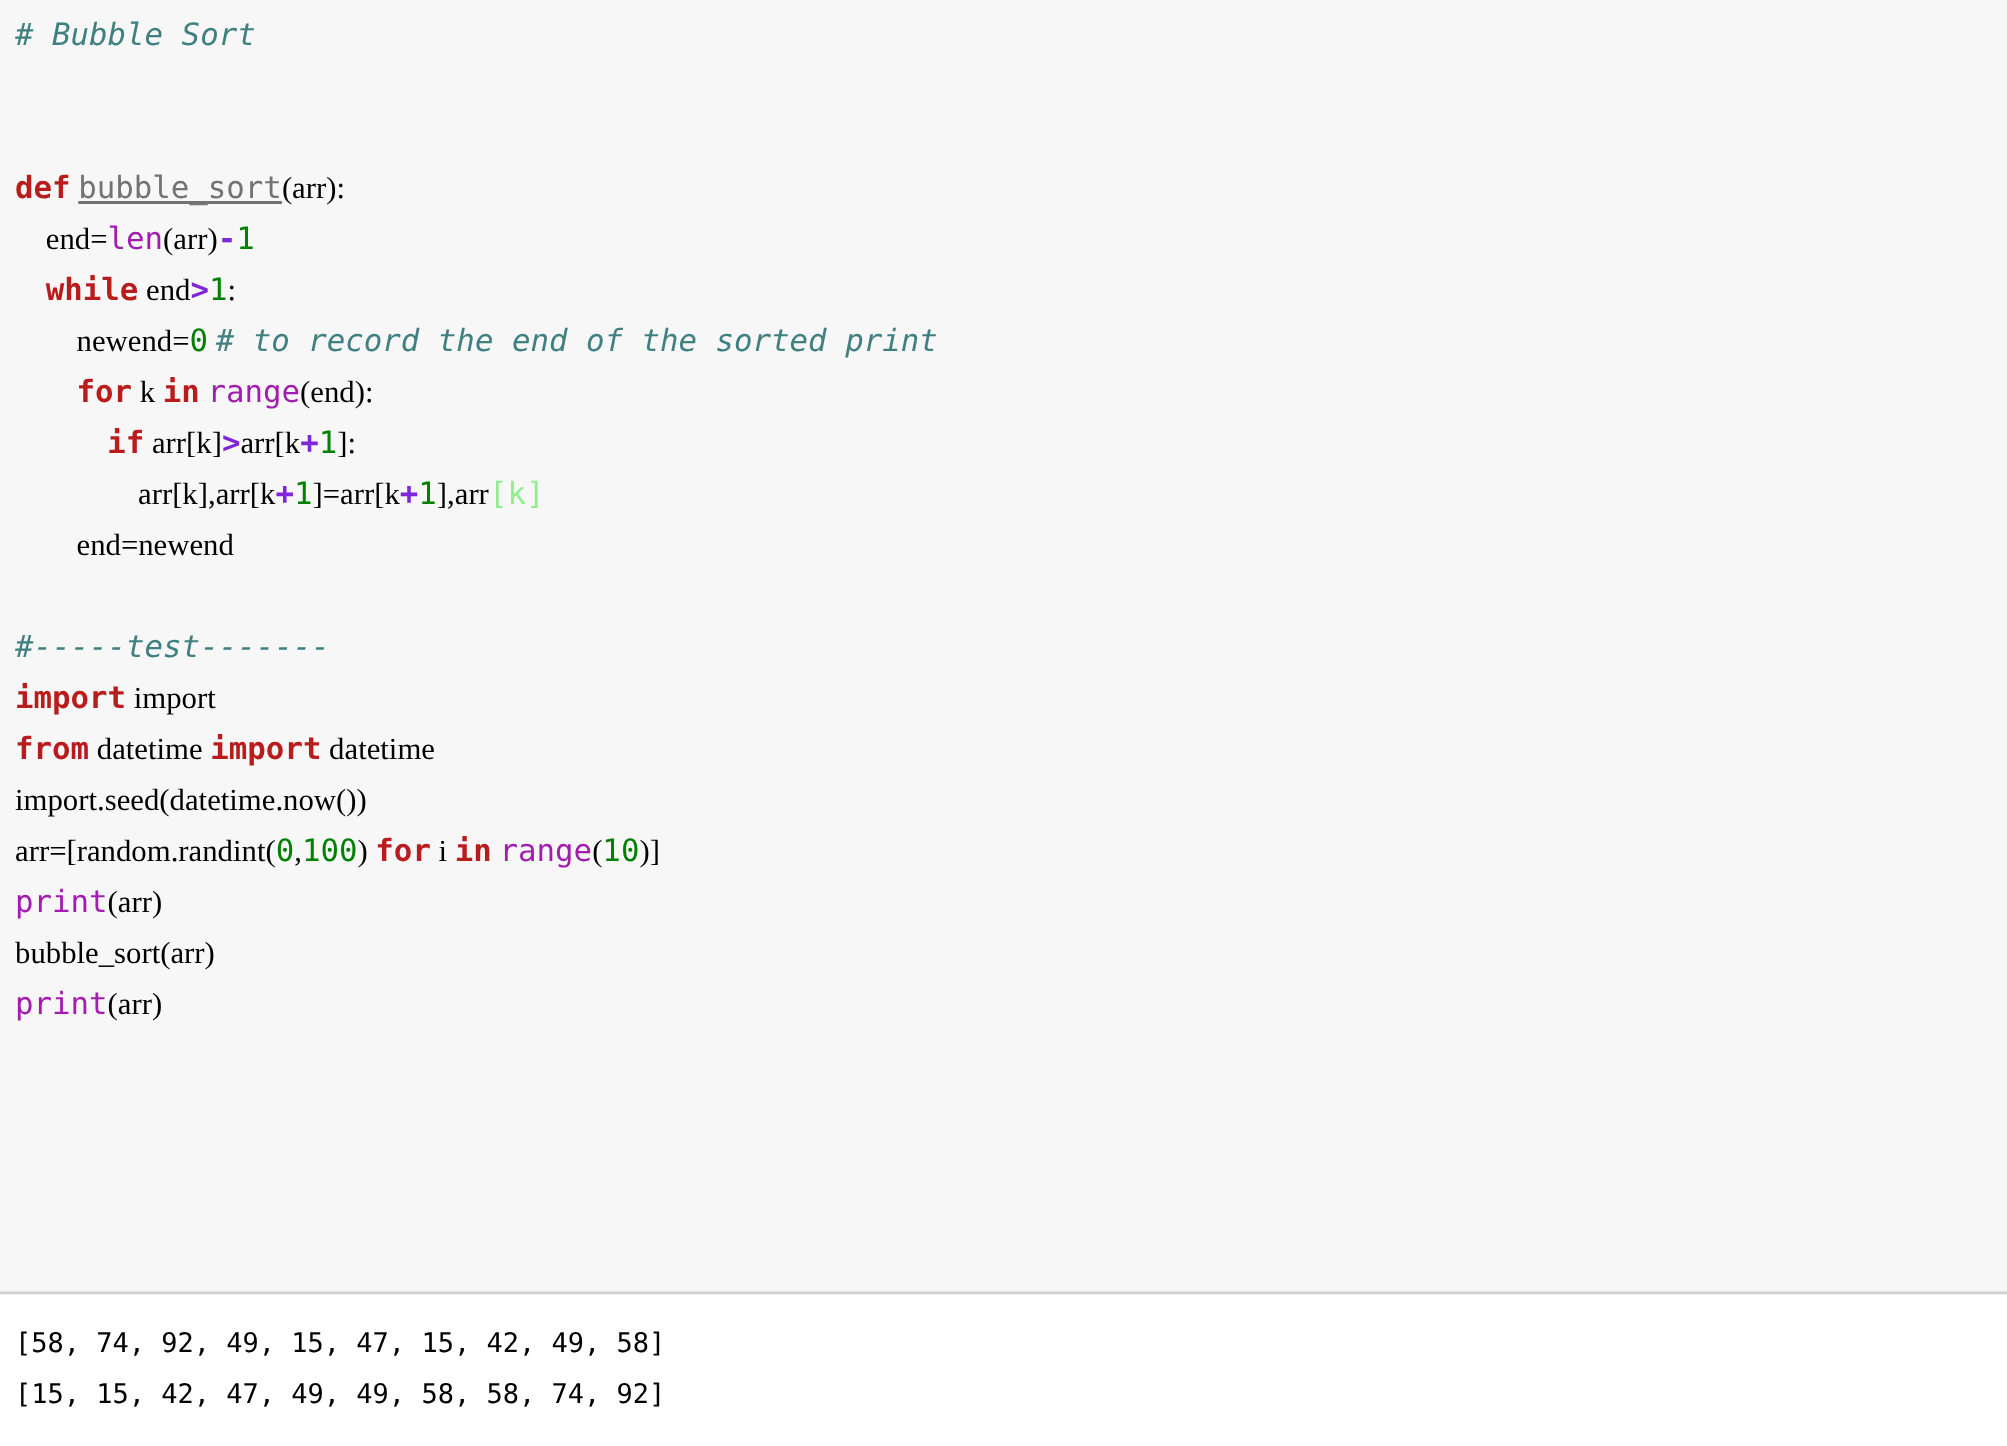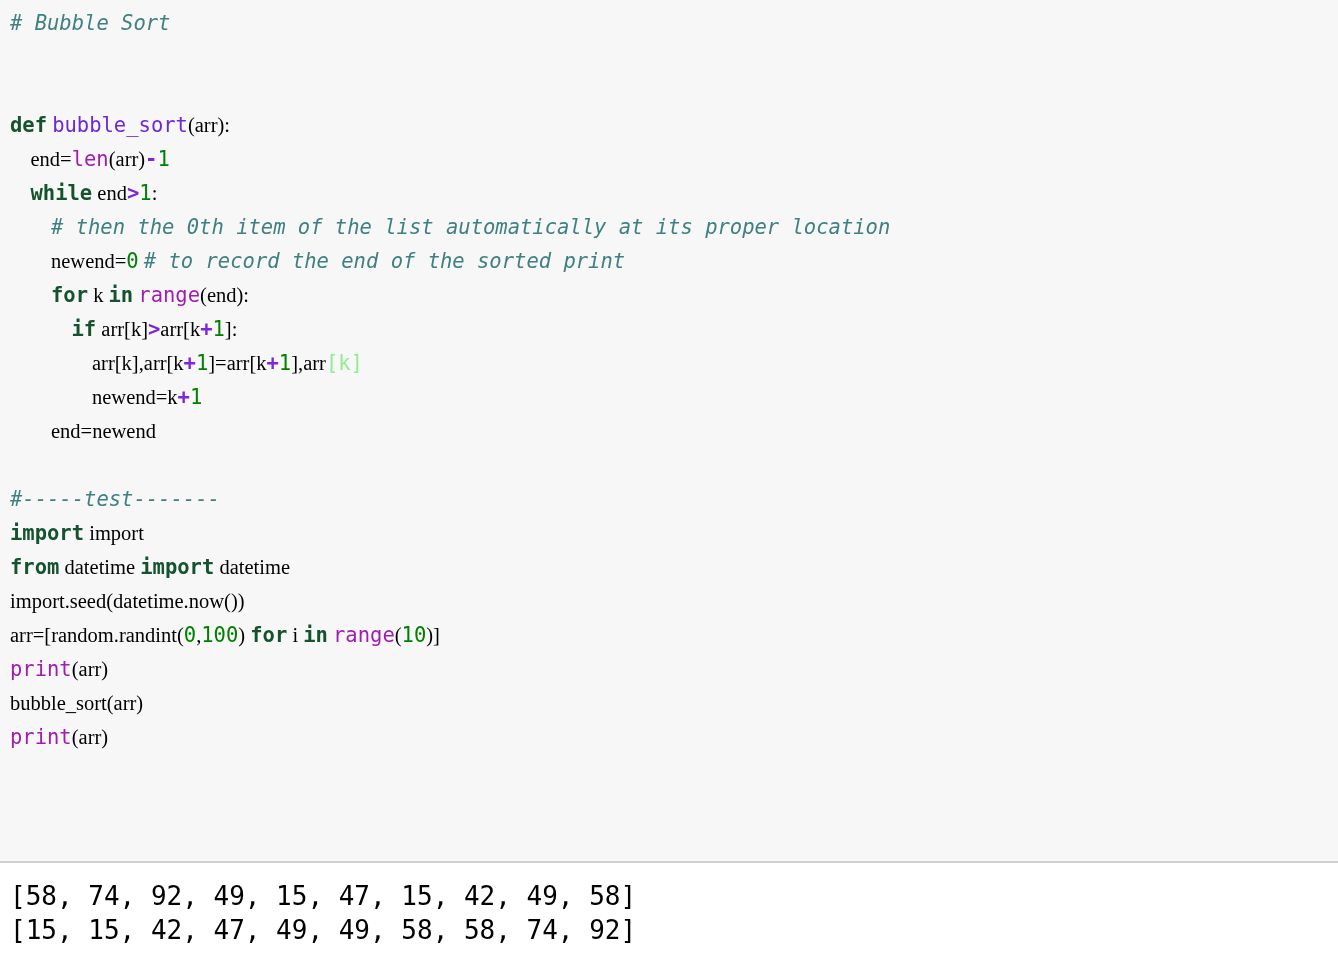--- a/index.html
+++ b/index.html
@@ -45,56 +45,54 @@
     font-size: 20.5px;
     line-height: 34px;
     height: 34px;
     white-space: pre;
     color: #000000;
     letter-spacing: 0px;
   }
 
   .out-ln {
     font-family: "DejaVu Sans Mono", "Liberation Mono", monospace;
-    font-size: 26px;
+    font-size: 18px;
     line-height: 34px;
     height: 34px;
     white-space: pre;
     color: #000000;
   }
 
   
   .t-com  { color: #408080; font-style: italic; }
-  .t-kw   { color: #14532d; font-weight: bold; }
-  .t-fn   { color: #6d28d9; }
+  .t-kw   { color: #b91c1c; font-weight: bold; }
+  .t-fn   { color: #737373; text-decoration: underline; }
   .t-bin  { color: #a21caf; }
   .t-num  { color: #008000; }
   .t-opw  { color: #7f26d9; font-weight: bold; }
   .t-err  { color: #90ee90; }
   .t-txt  { color: #000000; font-family: Liberation Serif, serif; }
 </style>
 </head>
 <body>
 
 <div id="notebook-cell">
 
   <div id="code-area">
     <div id="code-lines">
         <div class="ln"><span class="t-com"># Bubble Sort</span></div>
         <div class="ln">&nbsp;</div>
         <div class="ln">&nbsp;</div>
         <div class="ln"><span class="t-kw">def</span><span class="t-txt"> </span><span class="t-fn">bubble_sort</span><span class="t-txt">(arr):</span></div>
         <div class="ln"><span class="t-txt">    end=</span><span class="t-bin">len</span><span class="t-txt">(arr)</span><span class="t-opw">-</span><span class="t-num">1</span></div>
         <div class="ln"><span class="t-txt">    </span><span class="t-kw">while</span><span class="t-txt"> end</span><span class="t-opw">&gt;</span><span class="t-num">1</span><span class="t-txt">:</span></div>
-        <div class="ln"><span class="t-txt">        </span><span class="t-com"># then the 0th item of the list automatically at its proper location</span></div>
         <div class="ln"><span class="t-txt">        newend=</span><span class="t-num">0</span><span class="t-txt"> </span><span class="t-com"># to record the end of the sorted print</span></div>
         <div class="ln"><span class="t-txt">        </span><span class="t-kw">for</span><span class="t-txt"> k </span><span class="t-kw">in</span><span class="t-txt"> </span><span class="t-bin">range</span><span class="t-txt">(end):</span></div>
         <div class="ln"><span class="t-txt">            </span><span class="t-kw">if</span><span class="t-txt"> arr[k]</span><span class="t-opw">&gt;</span><span class="t-txt">arr[k</span><span class="t-opw">+</span><span class="t-num">1</span><span class="t-txt">]:</span></div>
         <div class="ln"><span class="t-txt">                arr[k],arr[k</span><span class="t-opw">+</span><span class="t-num">1</span><span class="t-txt">]=arr[k</span><span class="t-opw">+</span><span class="t-num">1</span><span class="t-txt">],arr</span><span class="t-err">[k]</span></div>
-        <div class="ln"><span class="t-txt">                newend=k</span><span class="t-opw">+</span><span class="t-num">1</span></div>
         <div class="ln"><span class="t-txt">        end=newend</span></div>
         <div class="ln">&nbsp;</div>
         <div class="ln"><span class="t-com">#-----test-------</span></div>
         <div class="ln"><span class="t-kw">import</span><span class="t-txt"> import</span></div>
         <div class="ln"><span class="t-kw">from</span><span class="t-txt"> datetime </span><span class="t-kw">import</span><span class="t-txt"> datetime</span></div>
         <div class="ln"><span class="t-txt">import.seed(datetime.now())</span></div>
         <div class="ln"><span class="t-txt">arr=[random.randint(</span><span class="t-num">0</span><span class="t-txt">,</span><span class="t-num">100</span><span class="t-txt">) </span><span class="t-kw">for</span><span class="t-txt"> i </span><span class="t-kw">in</span><span class="t-txt"> </span><span class="t-bin">range</span><span class="t-txt">(</span><span class="t-num">10</span><span class="t-txt">)]</span></div>
         <div class="ln"><span class="t-bin">print</span><span class="t-txt">(arr)</span></div>
         <div class="ln"><span class="t-txt">bubble_sort(arr)</span></div>
         <div class="ln"><span class="t-bin">print</span><span class="t-txt">(arr)</span></div>

